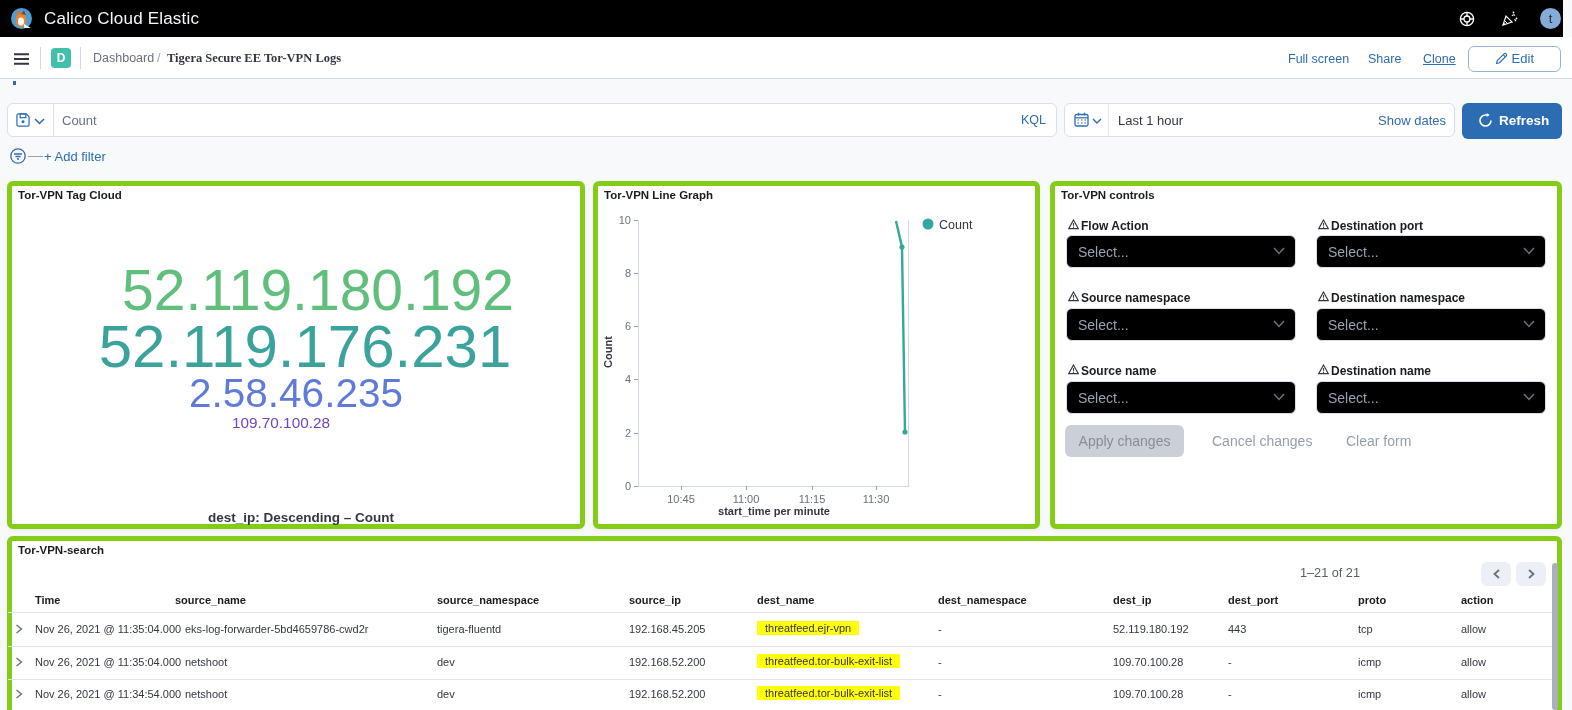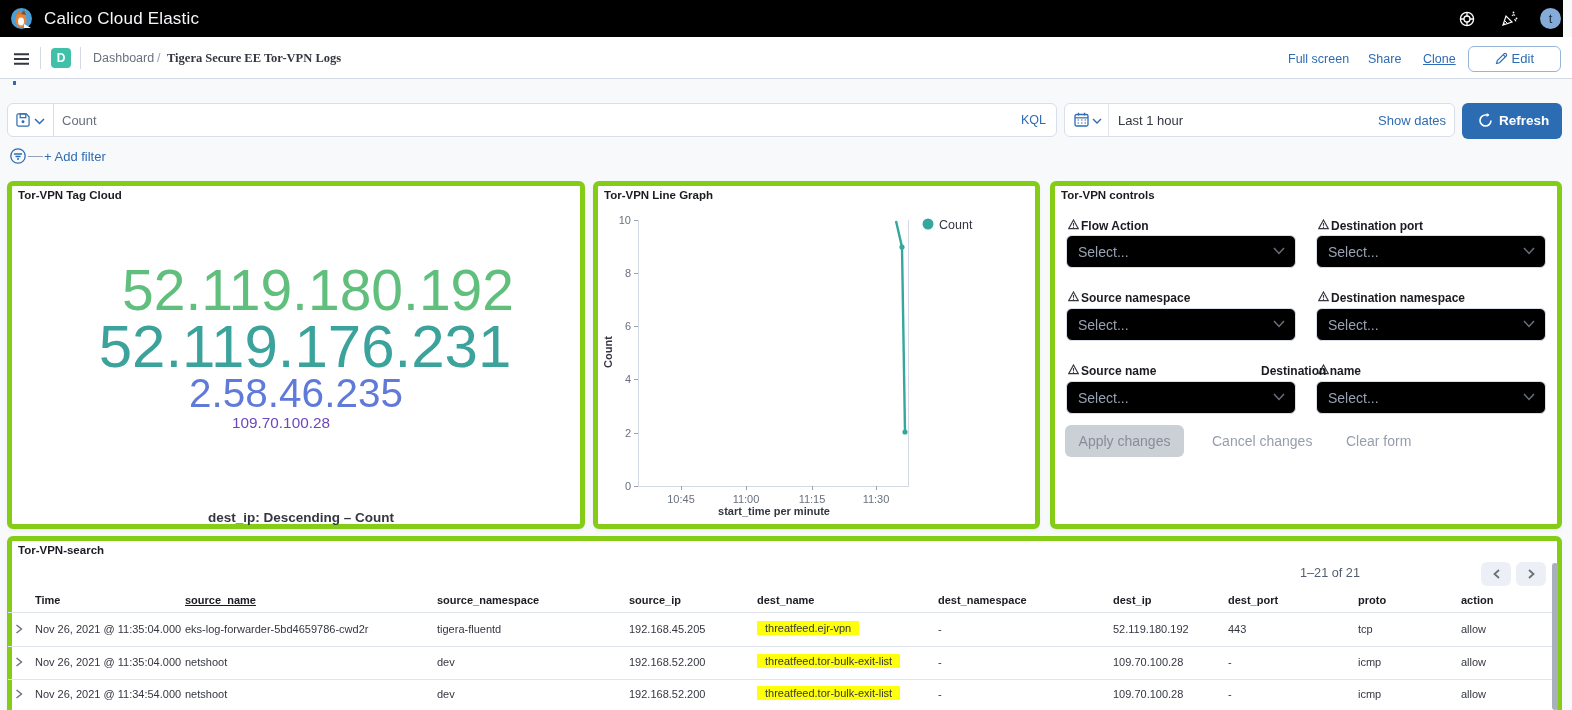--- a/index.html
+++ b/index.html
@@ -270,21 +270,21 @@
     <path d="M6 1 L11.2 10.5 L0.8 10.5 Z" fill="none" stroke="#343741" stroke-width="1.2"></path>
     <path d="M6 4.4 V7.4" stroke="#343741" stroke-width="1.2"></path>
     <circle cx="6" cy="9" r="0.7" fill="#343741"></circle>
   </svg>
 <div class="ctl-label" style="left:1081px;top:364px;">Source name</div>
 <svg class="abs warn" style="left:1318px;top:364px" width="11" height="11" viewBox="0 0 12 12">
     <path d="M6 1 L11.2 10.5 L0.8 10.5 Z" fill="none" stroke="#343741" stroke-width="1.2"></path>
     <path d="M6 4.4 V7.4" stroke="#343741" stroke-width="1.2"></path>
     <circle cx="6" cy="9" r="0.7" fill="#343741"></circle>
   </svg>
-<div class="ctl-label" style="left:1261px;top:364px;">Destination name</div>
+<div class="ctl-label" style="left:1331px;top:364px;">Destination name</div>
 <div class="sel" style="left:1066px;top:381px;">
     <div class="ph">Select...</div>
     <svg width="12" height="8" viewBox="0 0 12 8">
       <path d="M1 1 L6 6.5 L11 1" fill="none" stroke="#69707d" stroke-width="1.5"></path>
     </svg>
   </div>
 <div class="sel" style="left:1316px;top:381px;">
     <div class="ph">Select...</div>
     <svg width="12" height="8" viewBox="0 0 12 8">
       <path d="M1 1 L6 6.5 L11 1" fill="none" stroke="#69707d" stroke-width="1.5"></path>
@@ -292,21 +292,21 @@
   </div>
 
 <div class="abs" id="applybtn2" style="left:1065px;top:425px;width:119px;height:32px;background:#cbcfd6;border-radius:6px;color:#878e99;font-size:14px;text-align:center;line-height:32px;">Apply changes</div>
 <div class="graylink" style="left:1212px;top:433px;">Cancel changes</div>
 <div class="graylink" style="left:1346px;top:433px;">Clear form</div>
 
 <div class="panel" id="p4">
   <div class="ptit">Tor-VPN-search</div>
 </div>
 <div class="th" style="left:35px;top:594px;">Time</div>
-<div class="th" style="left:185px;top:594px;text-decoration:underline;">source_name</div>
+<div class="th" style="left:175px;top:594px;">source_name</div>
 <div class="th" style="left:437px;top:594px;">source_namespace</div>
 <div class="th" style="left:629px;top:594px;">source_ip</div>
 <div class="th" style="left:757px;top:594px;">dest_name</div>
 <div class="th" style="left:938px;top:594px;">dest_namespace</div>
 <div class="th" style="left:1113px;top:594px;">dest_ip</div>
 <div class="th" style="left:1228px;top:594px;">dest_port</div>
 <div class="th" style="left:1358px;top:594px;">proto</div>
 <div class="th" style="left:1461px;top:594px;">action</div>
 <div class="rowline" style="left:8px;top:612px;"></div>
 <div class="rowline" style="left:8px;top:646px;"></div>

